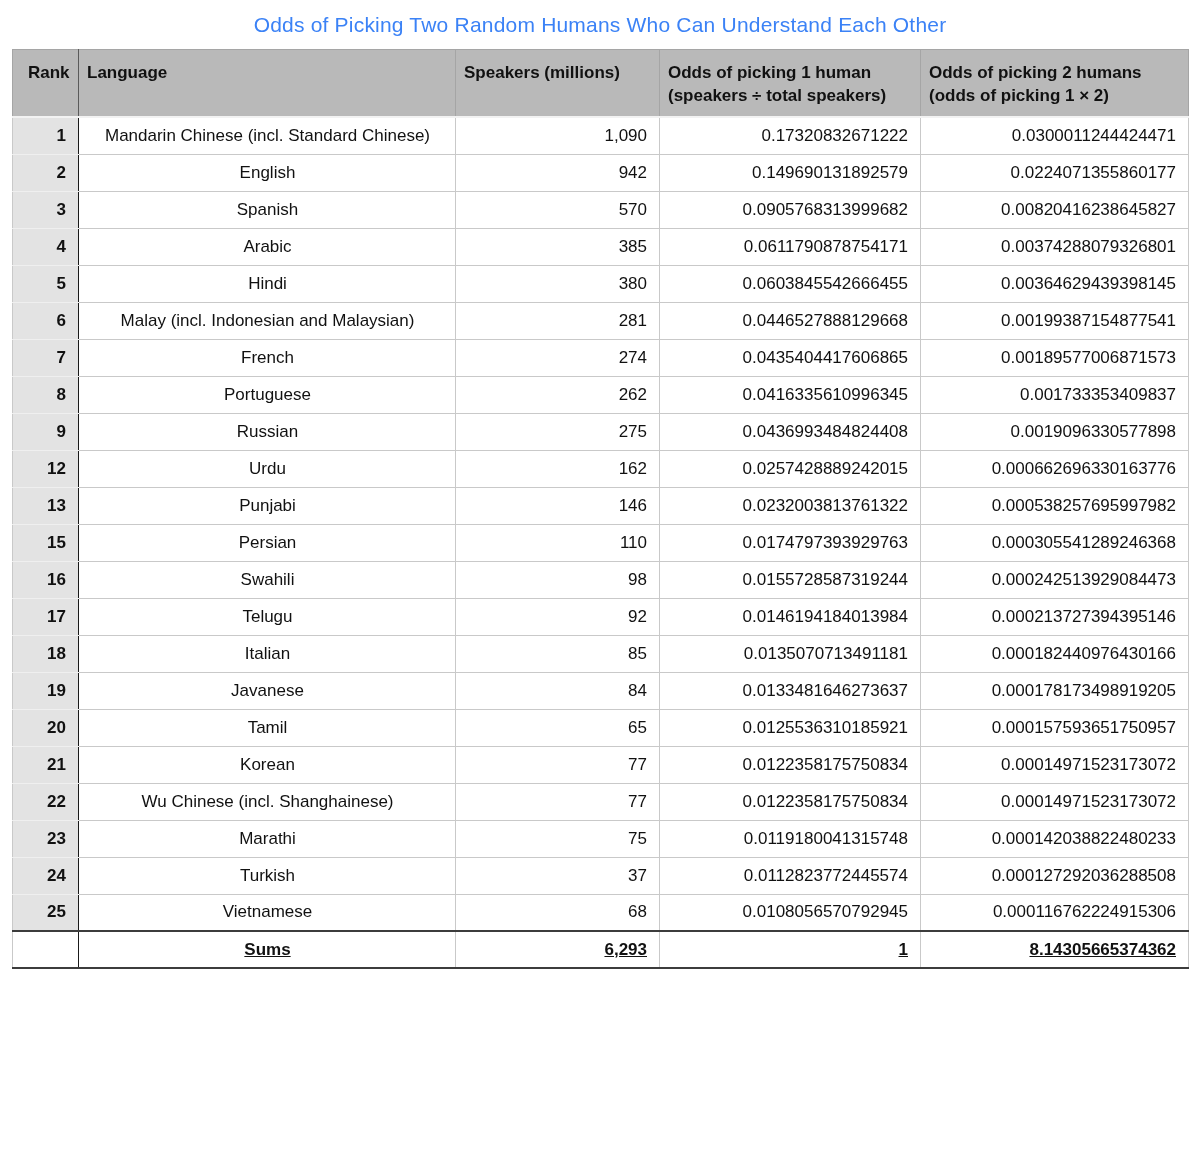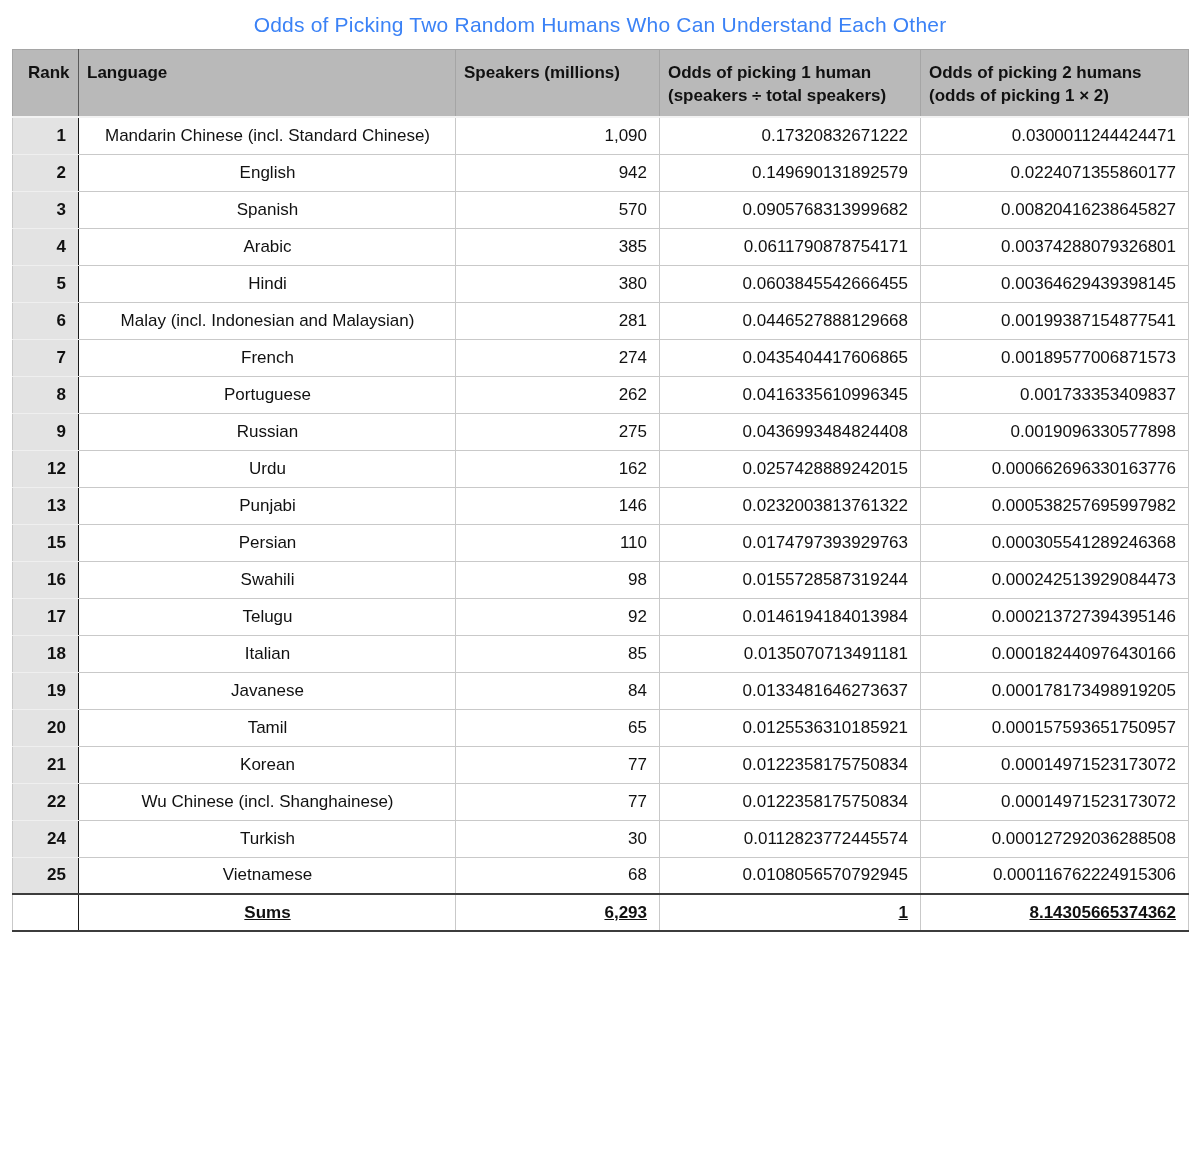--- a/index.html
+++ b/index.html
@@ -238,23 +238,30 @@
           <td class="cell-odds2">0.00014971523173072</td>
         </tr>
         <tr>
           <td class="cell-rank">22</td>
           <td class="cell-language">Wu Chinese (incl. Shanghainese)</td>
           <td class="cell-speakers">77</td>
           <td class="cell-odds1">0.0122358175750834</td>
           <td class="cell-odds2">0.00014971523173072</td>
         </tr>
         <tr>
+          <td class="cell-rank">23</td>
+          <td class="cell-language">Marathi</td>
+          <td class="cell-speakers">75</td>
+          <td class="cell-odds1">0.0119180041315748</td>
+          <td class="cell-odds2">0.000142038822480233</td>
+        </tr>
+        <tr>
           <td class="cell-rank">24</td>
           <td class="cell-language">Turkish</td>
-          <td class="cell-speakers">30</td>
+          <td class="cell-speakers">37</td>
           <td class="cell-odds1">0.0112823772445574</td>
           <td class="cell-odds2">0.000127292036288508</td>
         </tr>
         <tr>
           <td class="cell-rank">25</td>
           <td class="cell-language">Vietnamese</td>
           <td class="cell-speakers">68</td>
           <td class="cell-odds1">0.0108056570792945</td>
           <td class="cell-odds2">0.000116762224915306</td>
         </tr>

